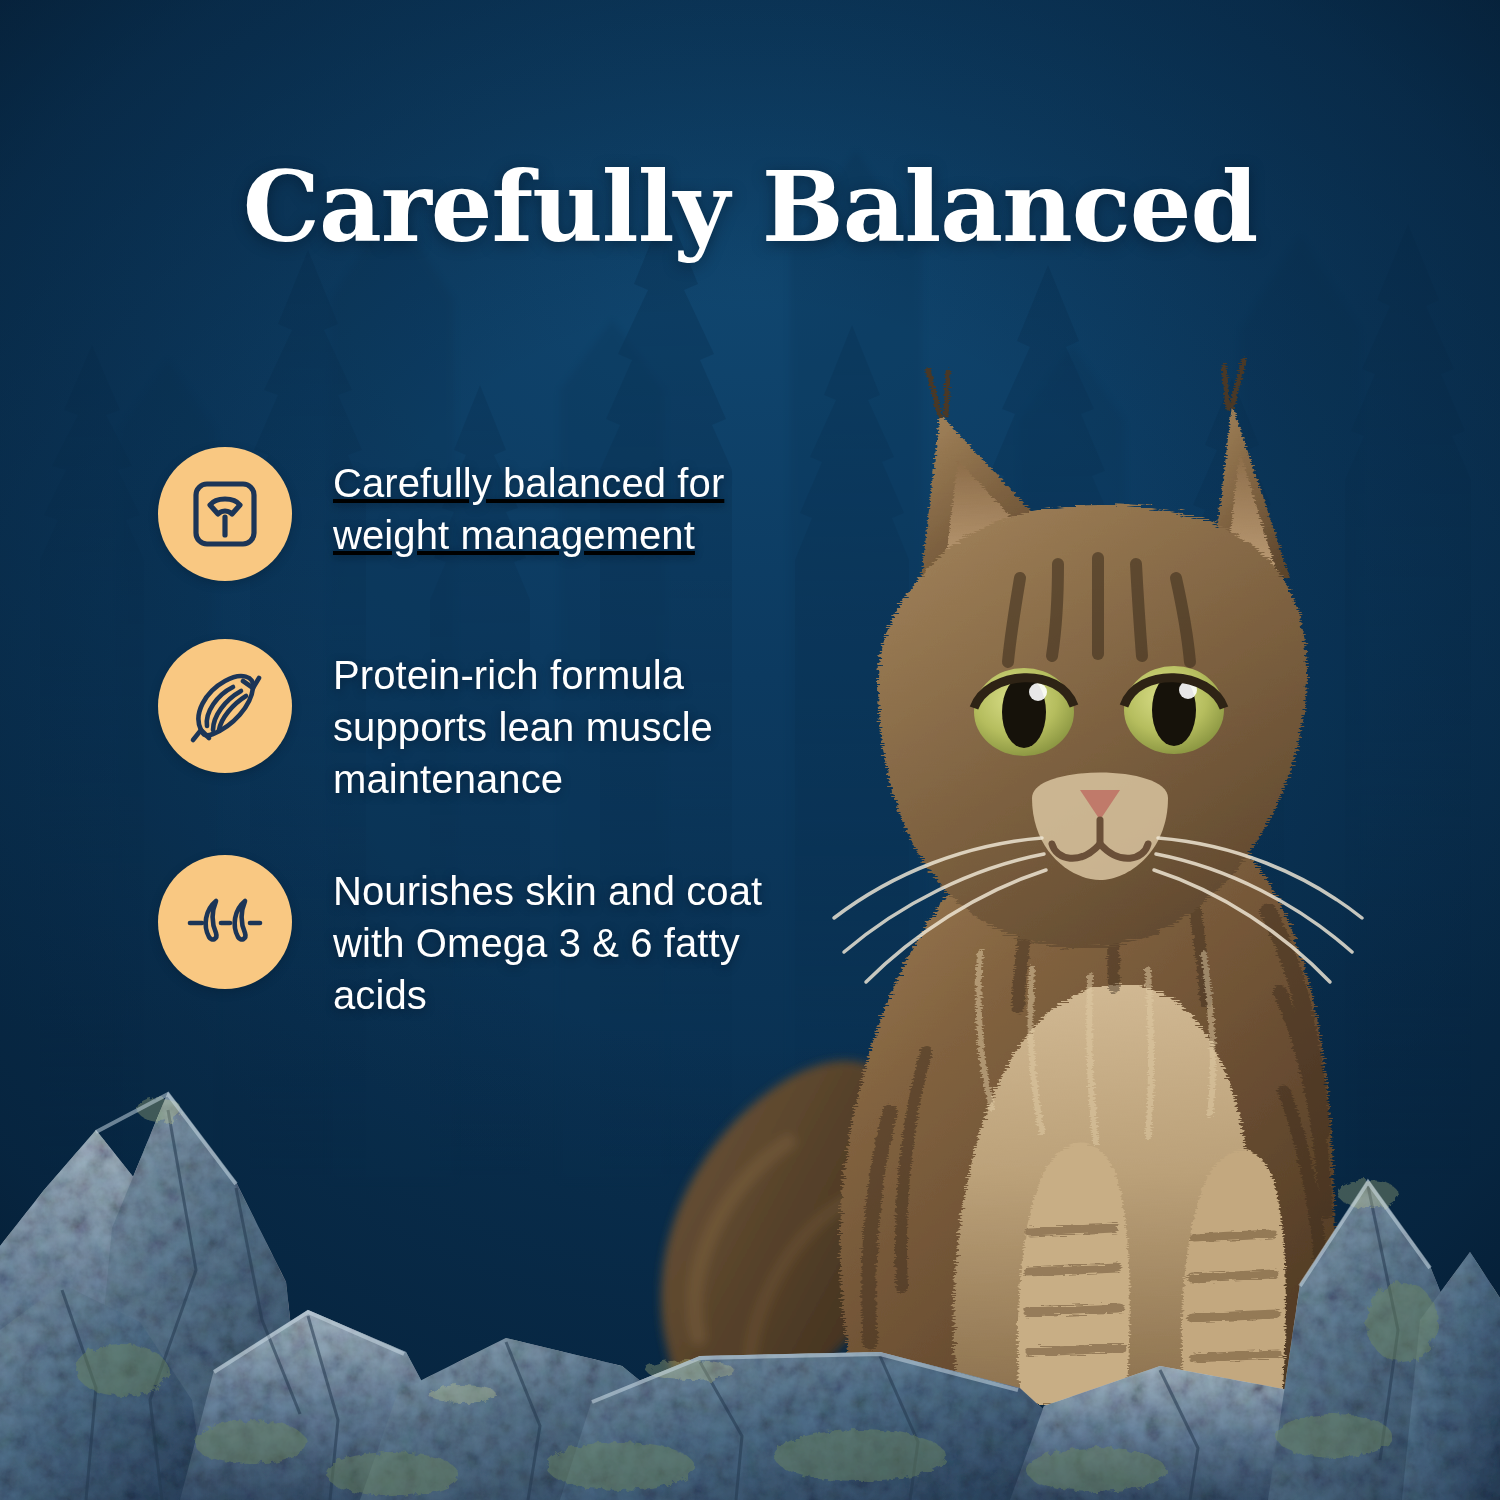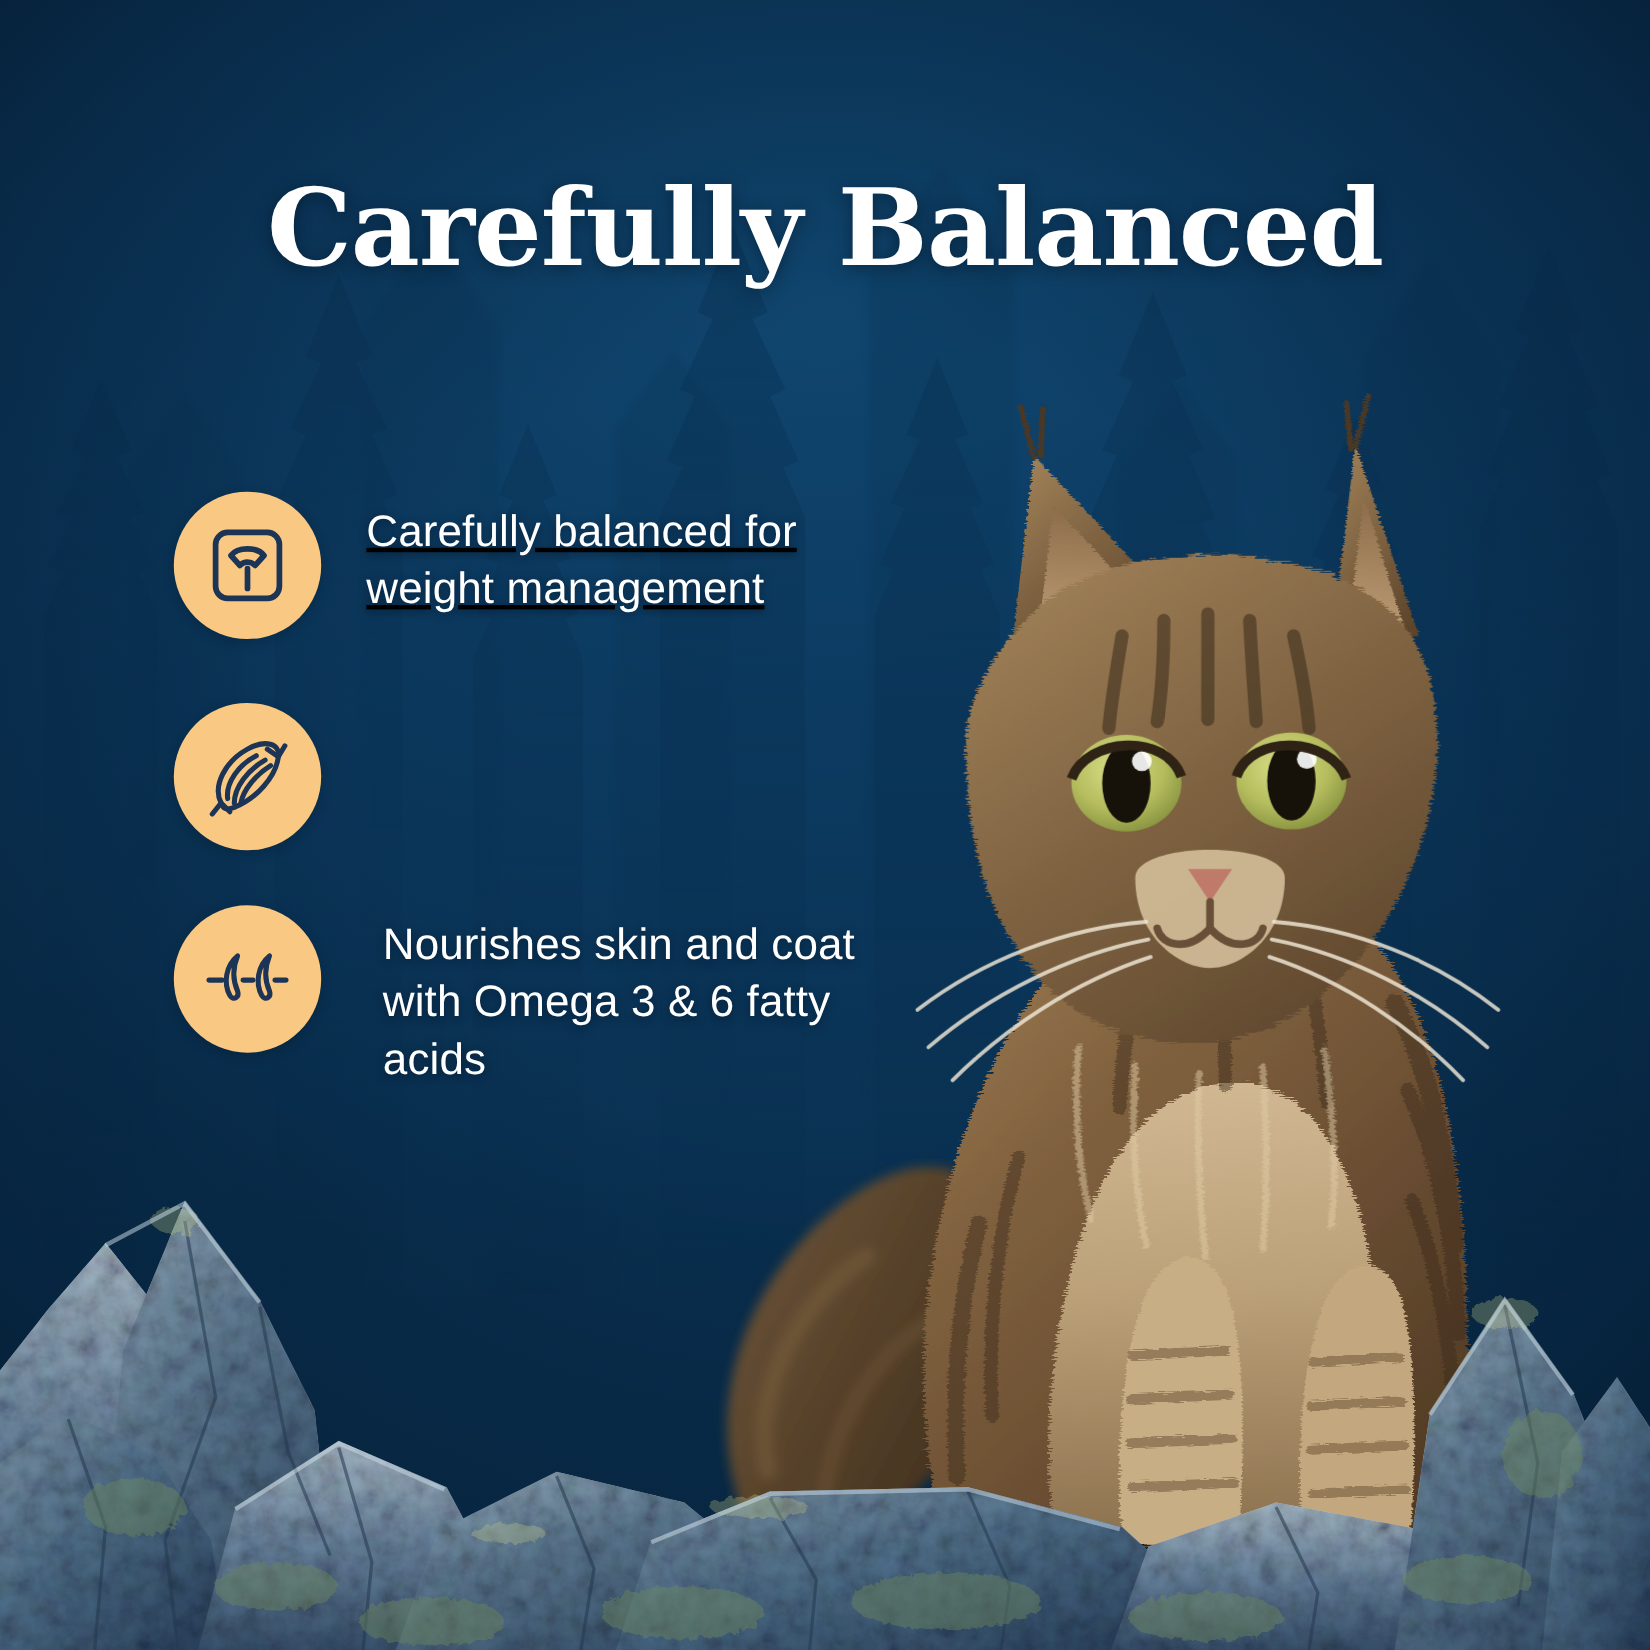--- a/index.html
+++ b/index.html
@@ -96,21 +96,21 @@
     position: absolute;
     left: 158px;
     top: 447px;
     width: 660px;
   }
   .feature {
     display: flex;
     align-items: flex-start;
     margin-bottom: 56px;
   }
-  .feature:last-child { margin-bottom: 0; justify-content: space-between; }
+  .feature:last-child { margin-bottom: 0; }
 
   .feat-icon {
     flex: 0 0 auto;
     width: 134px;
     height: 134px;
     border-radius: 50%;
     background: #f9c882;
     display: flex;
     align-items: center;
     justify-content: center;
@@ -489,20 +489,21 @@
             <path d="M18 66 C 10 50, 22 28, 42 17 C 58 8, 72 12, 70 24
                      C 68 42, 50 62, 30 70 C 22 73, 20 71, 18 66 Z"></path>
             <path d="M24 62 C 22 48, 34 31, 50 23"></path>
             <path d="M30 66 C 30 52, 42 36, 58 27"></path>
             <path d="M36 66 C 38 54, 50 40, 63 32"></path>
             <path d="M18 66 L10 76 M18 66 L26 74"></path>
             <path d="M70 24 L76 14 M70 24 L60 17"></path>
           </g>
         </svg>
       </div>
+      <div class="feat-text">Protein-rich formula supports lean muscle maintenance</div>
     </div>
 
     <div class="feature f3">
       <div class="feat-icon">
         <svg width="84" height="84" viewBox="0 0 84 84" aria-hidden="true">
           <g fill="none" stroke="#1c3557" stroke-width="4.6" stroke-linecap="round" stroke-linejoin="round">
             <path d="M7 43 L19 43"></path>
             <path d="M38 43 L47 43"></path>
             <path d="M67 43 L77 43"></path>
             <path d="M26 57 C 20 46, 22 30, 33 21

